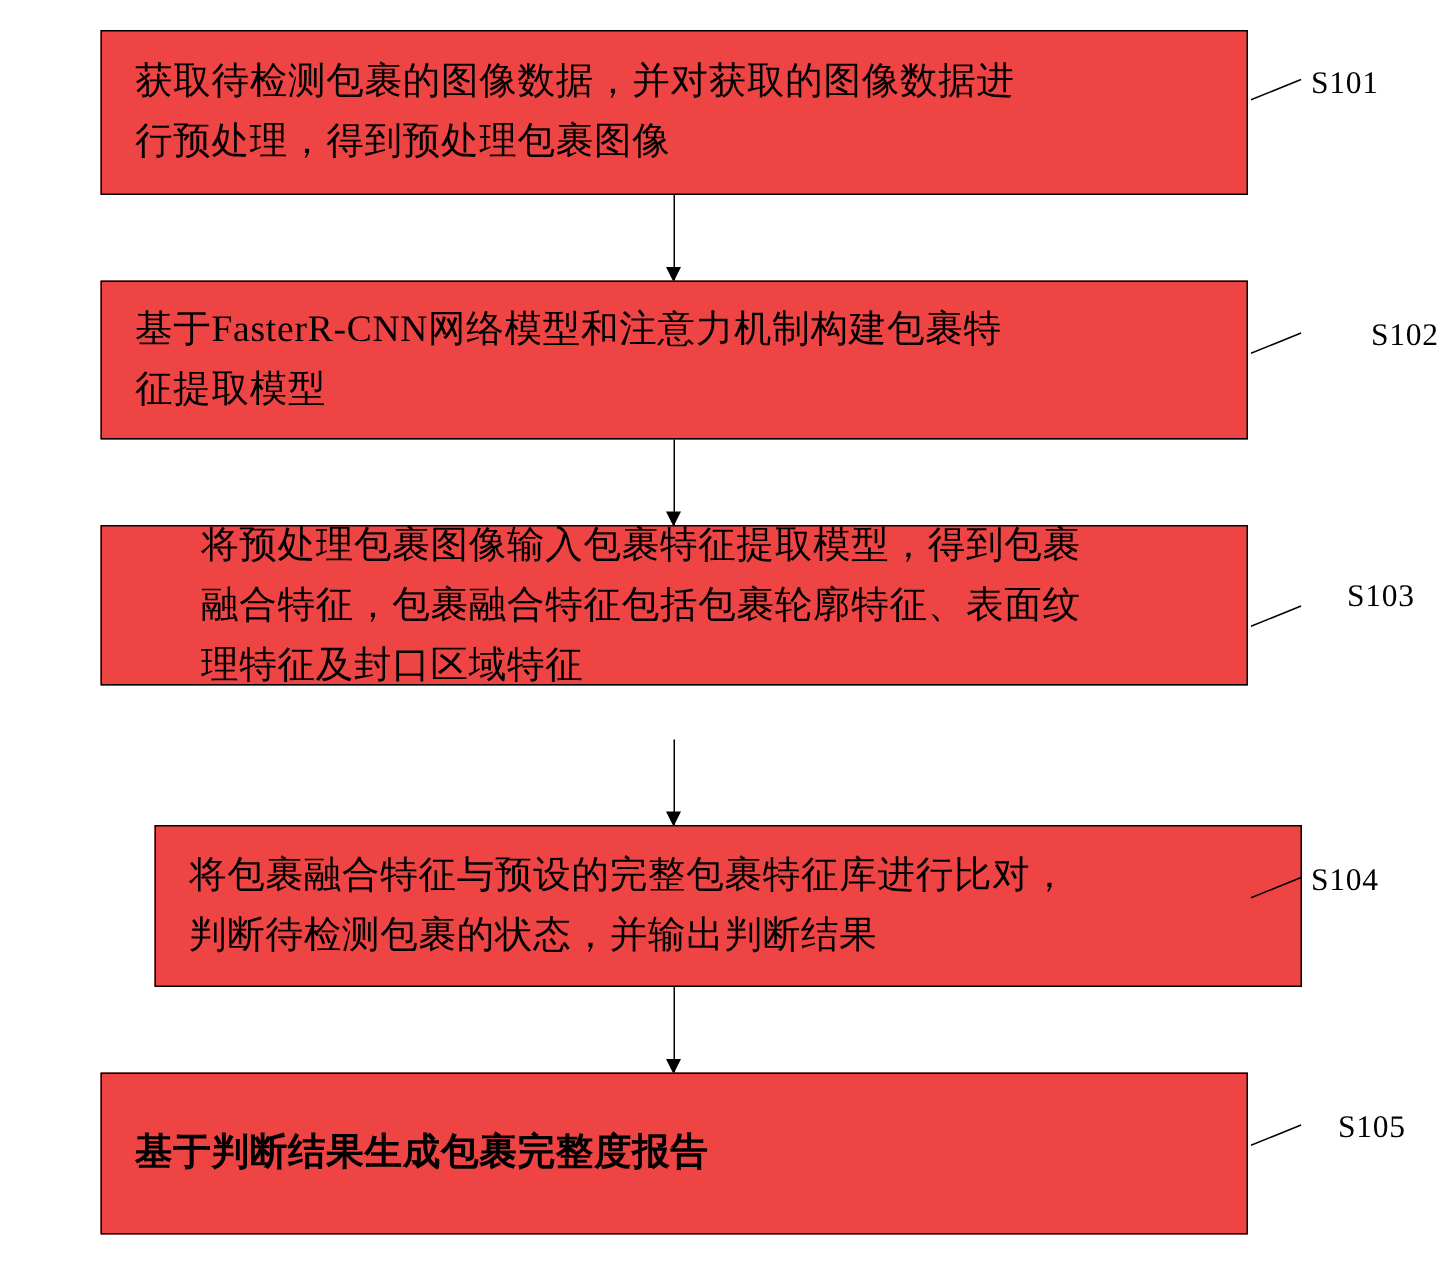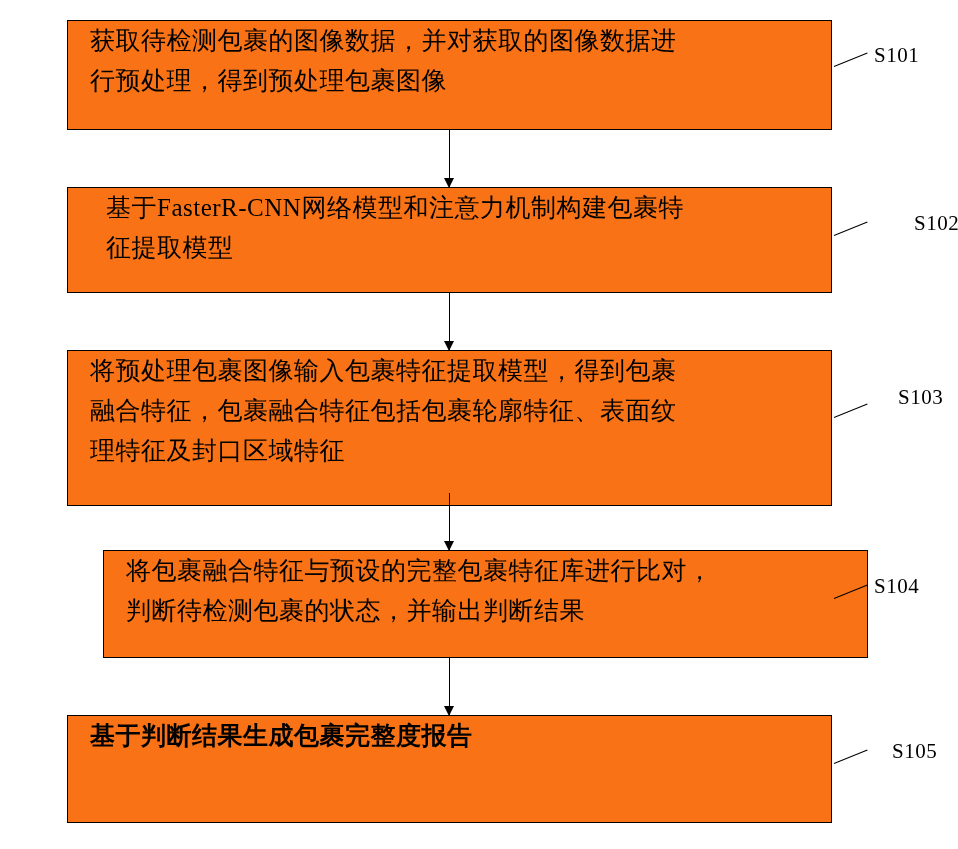--- a/index.html
+++ b/index.html
@@ -16,23 +16,23 @@
   }
   #flowchart {
     position: relative;
     width: 958px;
     height: 849px;
   }
   .step {
     position: absolute;
     box-sizing: border-box;
     border: 1px solid #000000;
-    background: #f97316;
+    background: #ef4444;
     display: flex;
-    align-items: flex-start;
+    align-items: center;
   }
   .step-text {
     font-family: "Liberation Serif", serif;
     font-size: 25px;
     line-height: 40px;
     letter-spacing: 0.5px;
     padding: 0 22px;
     width: 100%;
     box-sizing: border-box;
     text-align: left;
@@ -75,30 +75,30 @@
 
   <div class="step" style="left:67px; top:20px; width:765px; height:110px;">
     <div class="step-text">获取待检测包裹的图像数据，并对获取的图像数据进
 行预处理，得到预处理包裹图像</div>
   </div>
   <div class="leader" style="left:834px; top:66px; width:36px; transform: rotate(-22deg);"></div>
   <div class="label" style="left:874px; top:43px;">S101</div>
 
   <div class="arrow" style="left:449px; top:130px; height:57px;"></div>
 
-  <div class="step" style="left:67px; top:187px; width:765px; height:106px;padding-left:16px;">
+  <div class="step" style="left:67px; top:187px; width:765px; height:106px;">
     <div class="step-text">基于FasterR-CNN网络模型和注意力机制构建包裹特
 征提取模型</div>
   </div>
   <div class="leader" style="left:834px; top:235px; width:36px; transform: rotate(-22deg);"></div>
   <div class="label" style="left:874px; top:211px;margin-left:40px;">S102</div>
 
   <div class="arrow" style="left:449px; top:293px; height:57px;"></div>
 
-  <div class="step" style="left:67px; top:350px; width:765px; height:156px;">
+  <div class="step" style="left:67px; top:350px; width:765px; height:107px;padding-left:44px;">
     <div class="step-text">将预处理包裹图像输入包裹特征提取模型，得到包裹
 融合特征，包裹融合特征包括包裹轮廓特征、表面纹
 理特征及封口区域特征</div>
   </div>
   <div class="leader" style="left:834px; top:417px; width:36px; transform: rotate(-22deg);"></div>
   <div class="label" style="left:874px; top:385px;margin-left:24px;">S103</div>
 
   <div class="arrow" style="left:449px; top:493px; height:57px;"></div>
 
   <div class="step" style="left:67px; top:550px; width:765px; height:108px;margin-left:36px;">

